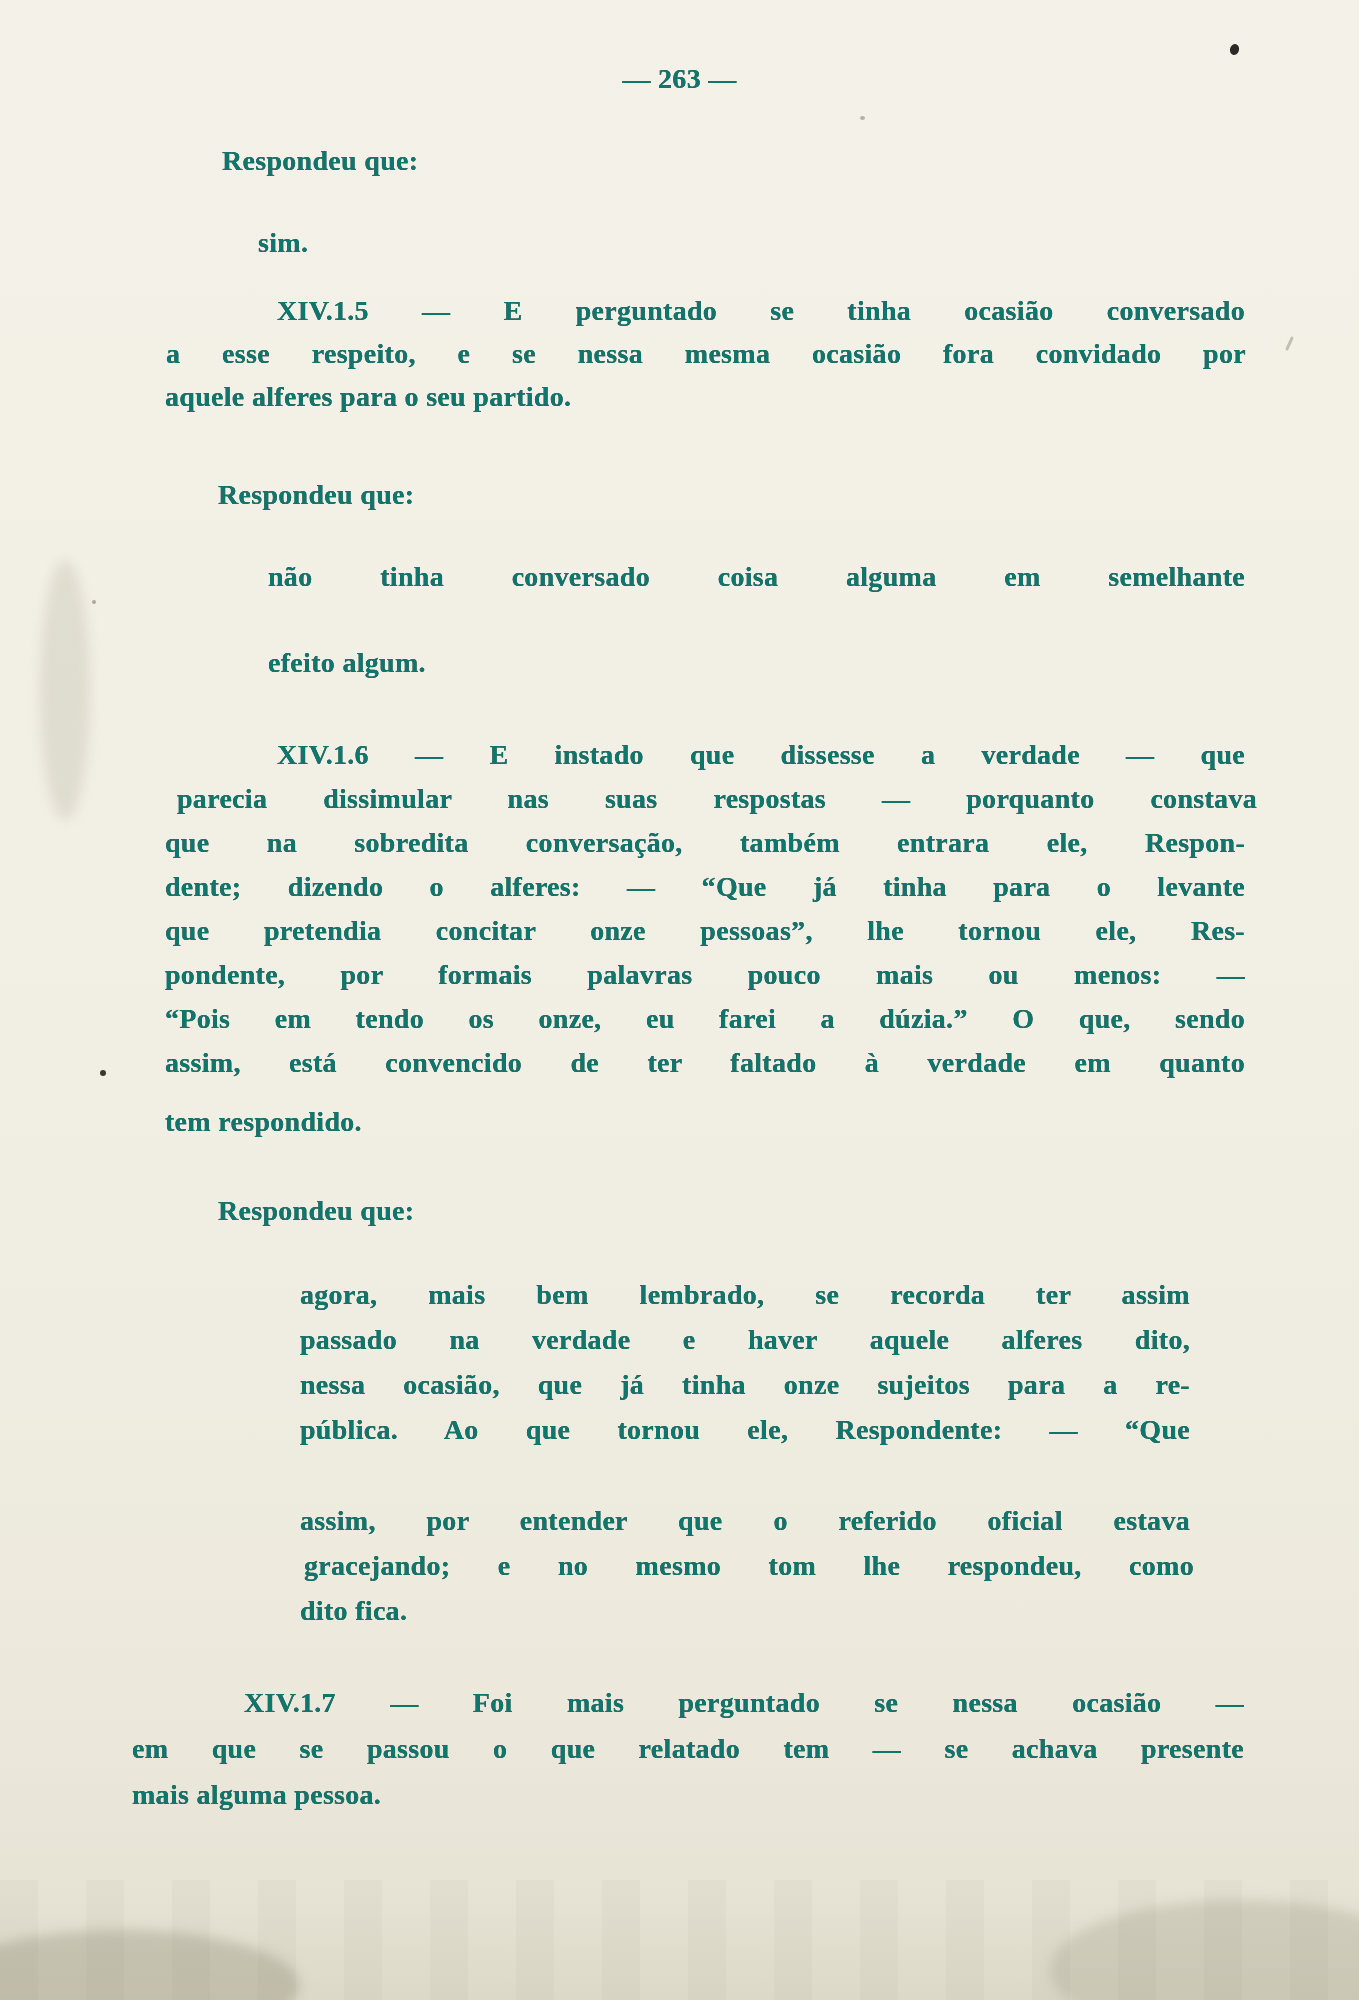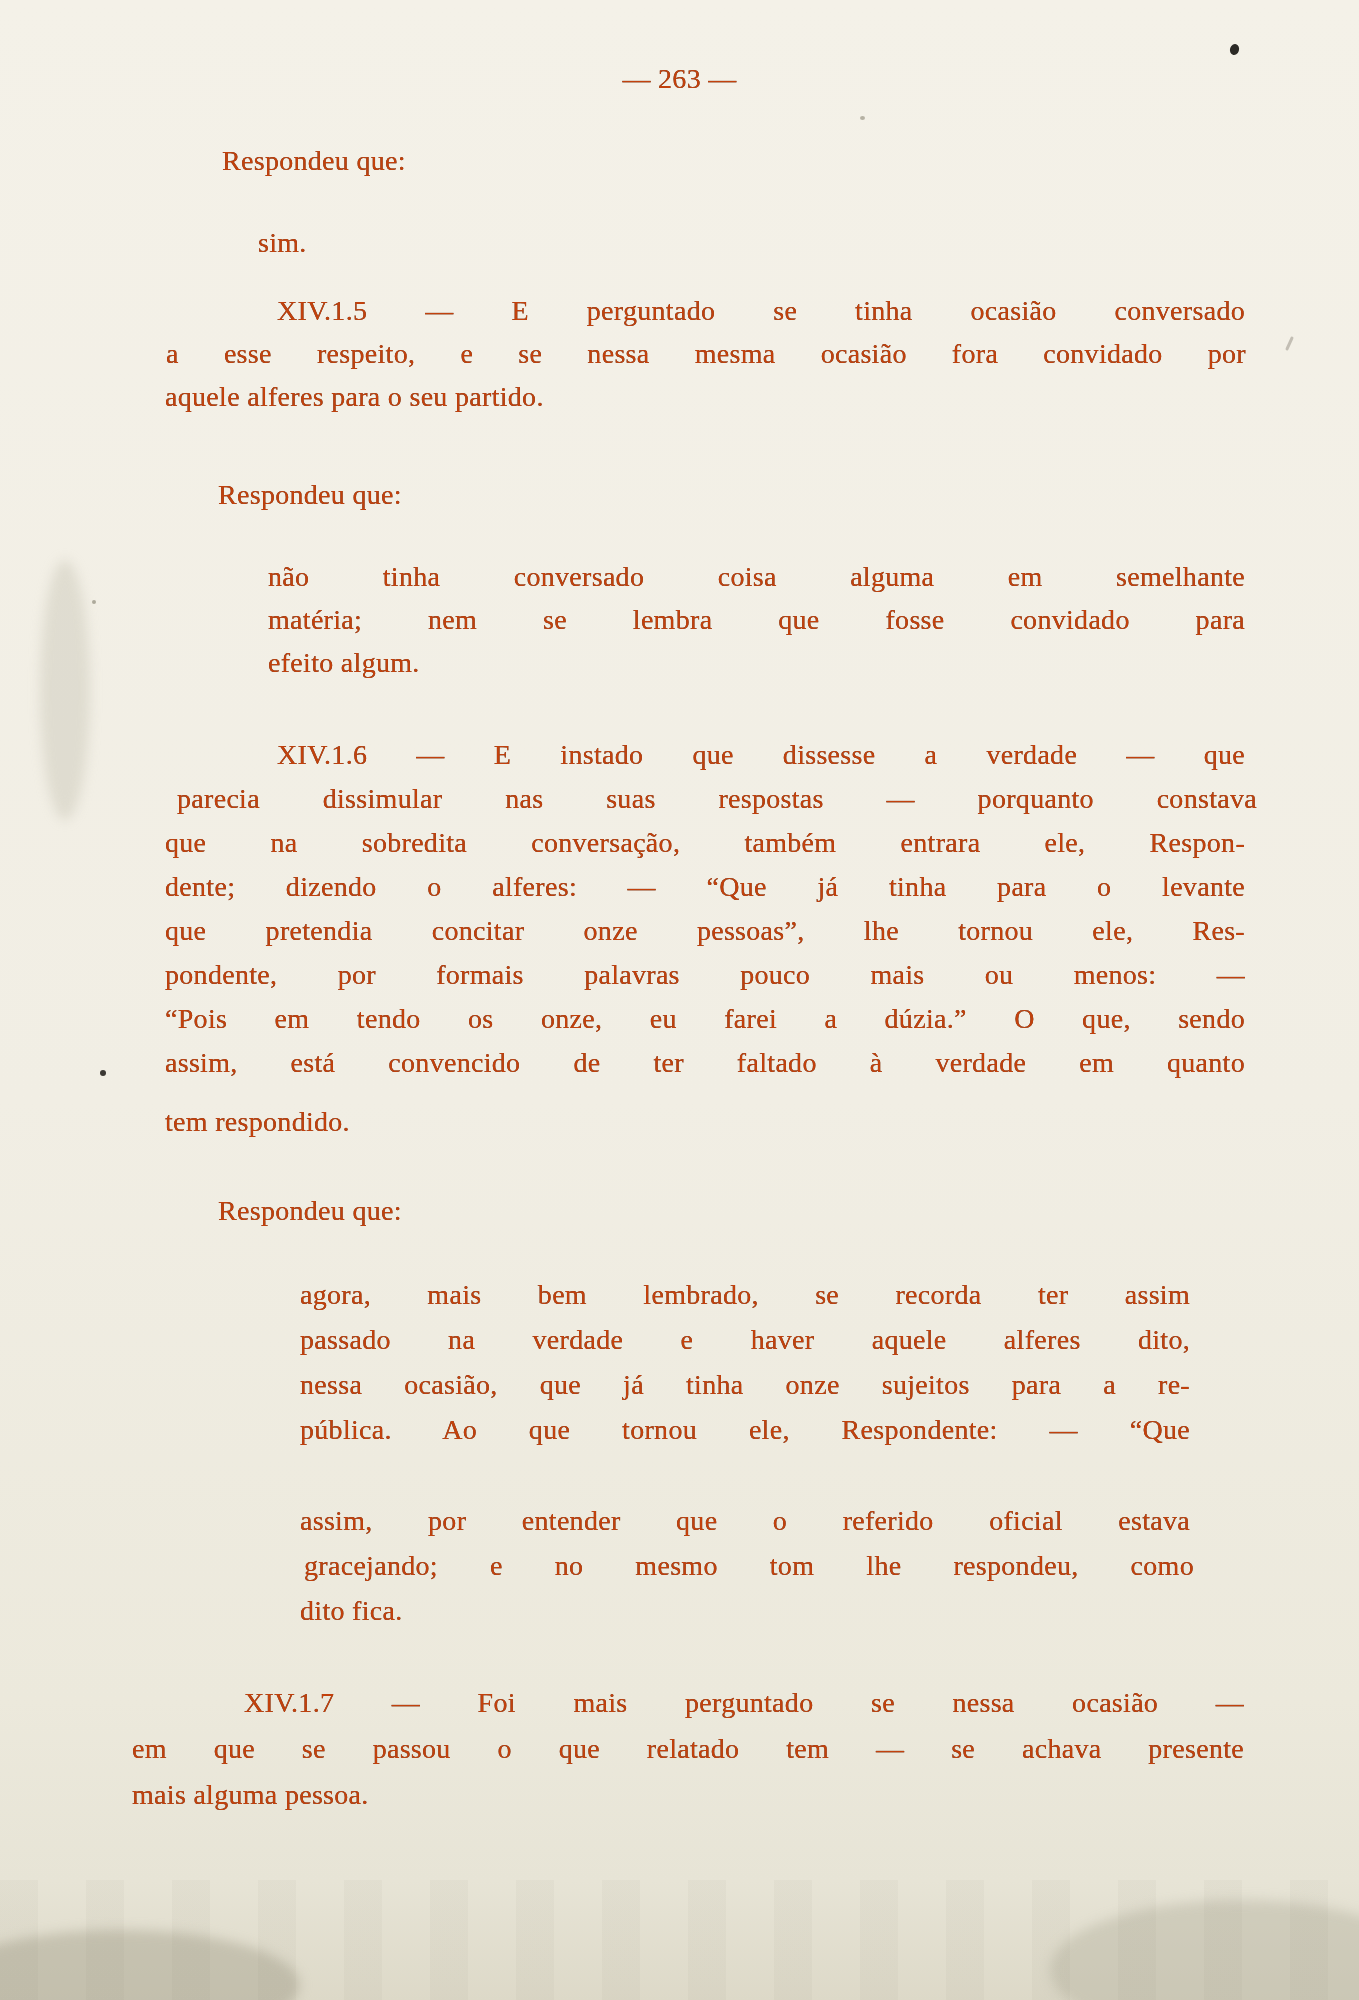--- a/index.html
+++ b/index.html
@@ -4,24 +4,24 @@
 <style>
   html,body{margin:0;padding:0;}
   body{
     width:1359px;height:2000px;position:relative;overflow:hidden;
     background:linear-gradient(180deg,#f4f1e8 0%,#f1eee4 55%,#ece9dc 85%,#e7e4d6 94%,#ddd9c8 100%);
     font-family:"Liberation Serif","DejaVu Serif",serif;
   }
   .page{position:absolute;inset:0;}
   .ln{
     position:absolute;
-    font-weight:400;
+    font-weight:700;
     font-size:28px;
     line-height:38px;
-    color:#c2410c;
+    color:#0f766e;
     letter-spacing:0.3px;
     white-space:nowrap;
     text-shadow:0 0 0.5px rgba(35,32,27,0.85);
   }
   .jst{
     white-space:normal;
     text-align:justify;
     text-align-last:justify;
     overflow:hidden;
     height:40px;
@@ -47,21 +47,20 @@
 
   <div class="ln" style="top:224px;left:258px;text-align:center;">sim.</div>
 
   <div class="ln jst" style="top:292px;left:165px;width:1080px;text-indent:112px;">XIV.1.5 — E perguntado se tinha ocasião conversado</div>
   <div class="ln jst" style="top:335px;left:166px;width:1080px;">a esse respeito, e se nessa mesma ocasião fora convidado por</div>
   <div class="ln" style="top:378px;left:165px;">aquele alferes para o seu partido.</div>
 
   <div class="ln" style="top:476px;left:218px;">Respondeu que:</div>
 
   <div class="ln jst" style="top:558px;left:268px;width:977px;">não tinha conversado coisa alguma em semelhante</div>
-  <div class="ln jst" style="top:601px;left:268px;width:977px;">matéria; nem se lembra que fosse convidado para</div>
   <div class="ln" style="top:644px;left:268px;">efeito algum.</div>
 
   <div class="ln jst" style="top:736px;left:165px;width:1080px;text-indent:112px;">XIV.1.6 — E instado que dissesse a verdade — que</div>
   <div class="ln jst" style="top:780px;left:165px;width:1080px;margin-left:12px;">parecia dissimular nas suas respostas — porquanto constava</div>
   <div class="ln jst" style="top:824px;left:165px;width:1080px;">que na sobredita conversação, também entrara ele, Respon-</div>
   <div class="ln jst" style="top:868px;left:165px;width:1080px;">dente; dizendo o alferes: — “Que já tinha para o levante</div>
   <div class="ln jst" style="top:912px;left:165px;width:1080px;">que pretendia concitar onze pessoas”, lhe tornou ele, Res-</div>
   <div class="ln jst" style="top:956px;left:165px;width:1080px;">pondente, por formais palavras pouco mais ou menos: —</div>
   <div class="ln jst" style="top:1000px;left:165px;width:1080px;">“Pois em tendo os onze, eu farei a dúzia.” O que, sendo</div>
   <div class="ln jst" style="top:1044px;left:165px;width:1080px;">assim, está convencido de ter faltado à verdade em quanto</div>

